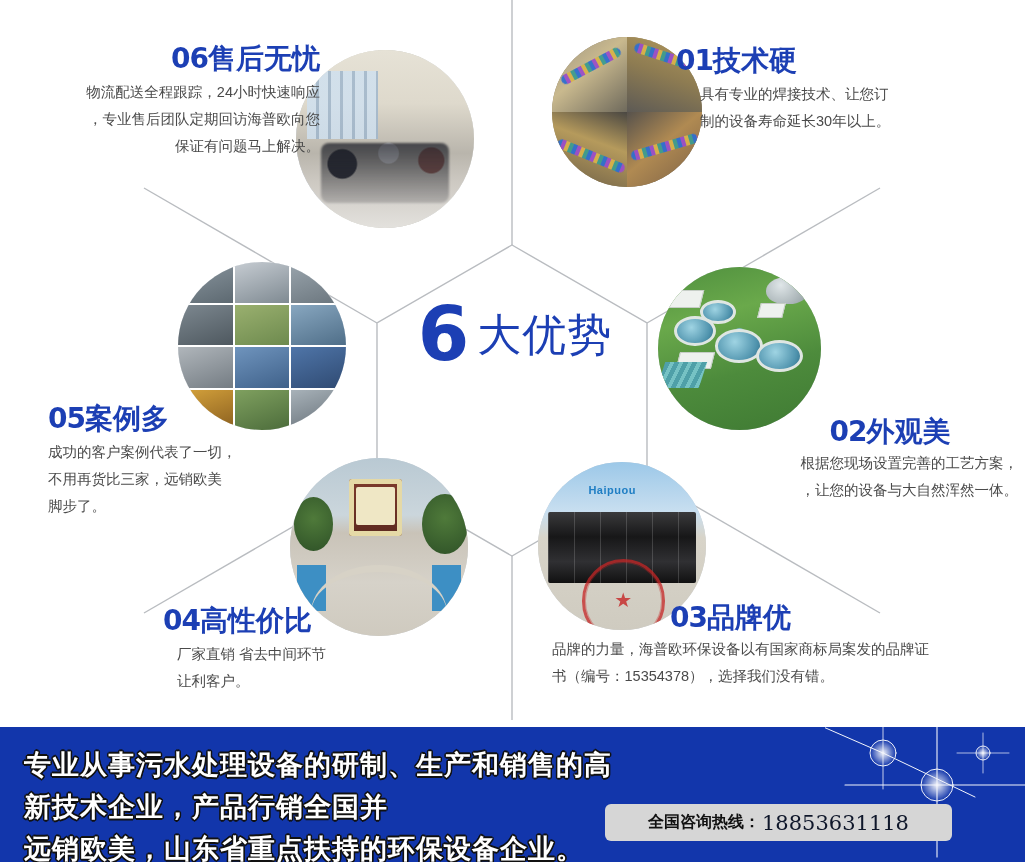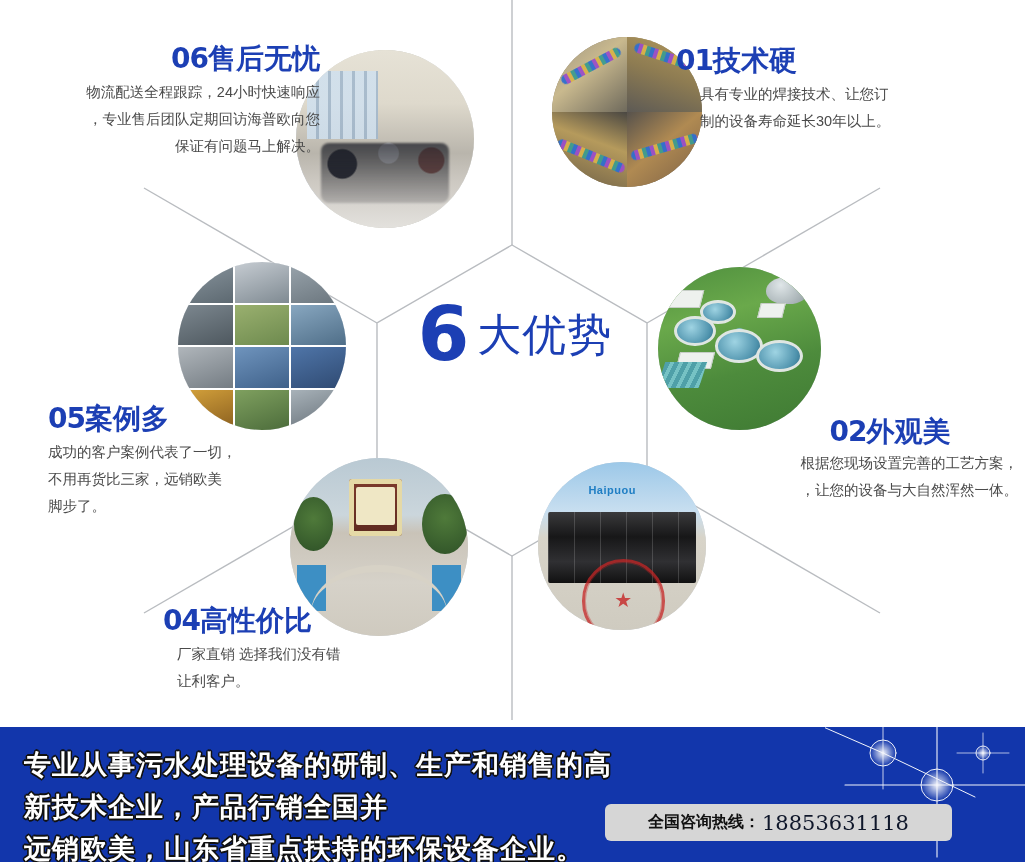--- a/index.html
+++ b/index.html
@@ -268,30 +268,39 @@
       <span class="bl l1"></span>
         <span class="bl l2"></span>
       <span class="arch"></span>
     </div>
   </div>
   <div class="feat t-left" style="left:163px;top:607px;width:280px;">
     <div class="hd">
       <span class="num">04</span><span>高性价比</span>
     </div>
     <div class="bd" style="margin-top:6px;margin-left:14px;">
-      <div>厂家直销 选择我们没有错</div>
+      <div>厂家直销 省去中间环节</div>
       <div>让利客户。</div>
     </div>
   </div>
 
   <div class="circ" style="left:538px;top:462px;width:168px;height:168px;">
     <div class="ph ph-tank">
       <span class="logo">Haipuou</span>
       <span class="body"></span>
       <span class="stamp"></span>
+    </div>
+  </div>
+  <div class="feat t-left" style="left:538px;top:604px;width:470px;">
+    <div class="hd" style="margin-left:132px;">
+      <span class="num">03</span><span>品牌优</span>
+    </div>
+    <div class="bd" style="margin-top:4px;margin-left:14px;">
+      <div>品牌的力量，海普欧环保设备以有国家商标局案发的品牌证</div>
+      <div>书（编号：15354378），选择我们没有错。</div>
     </div>
   </div>
 
   <div id="center">
     <span class="six">6</span>
     <span class="dy">大优势</span>
   </div>
 
   <div id="banner">
     <svg class="stars" viewBox="0 0 200 135">

